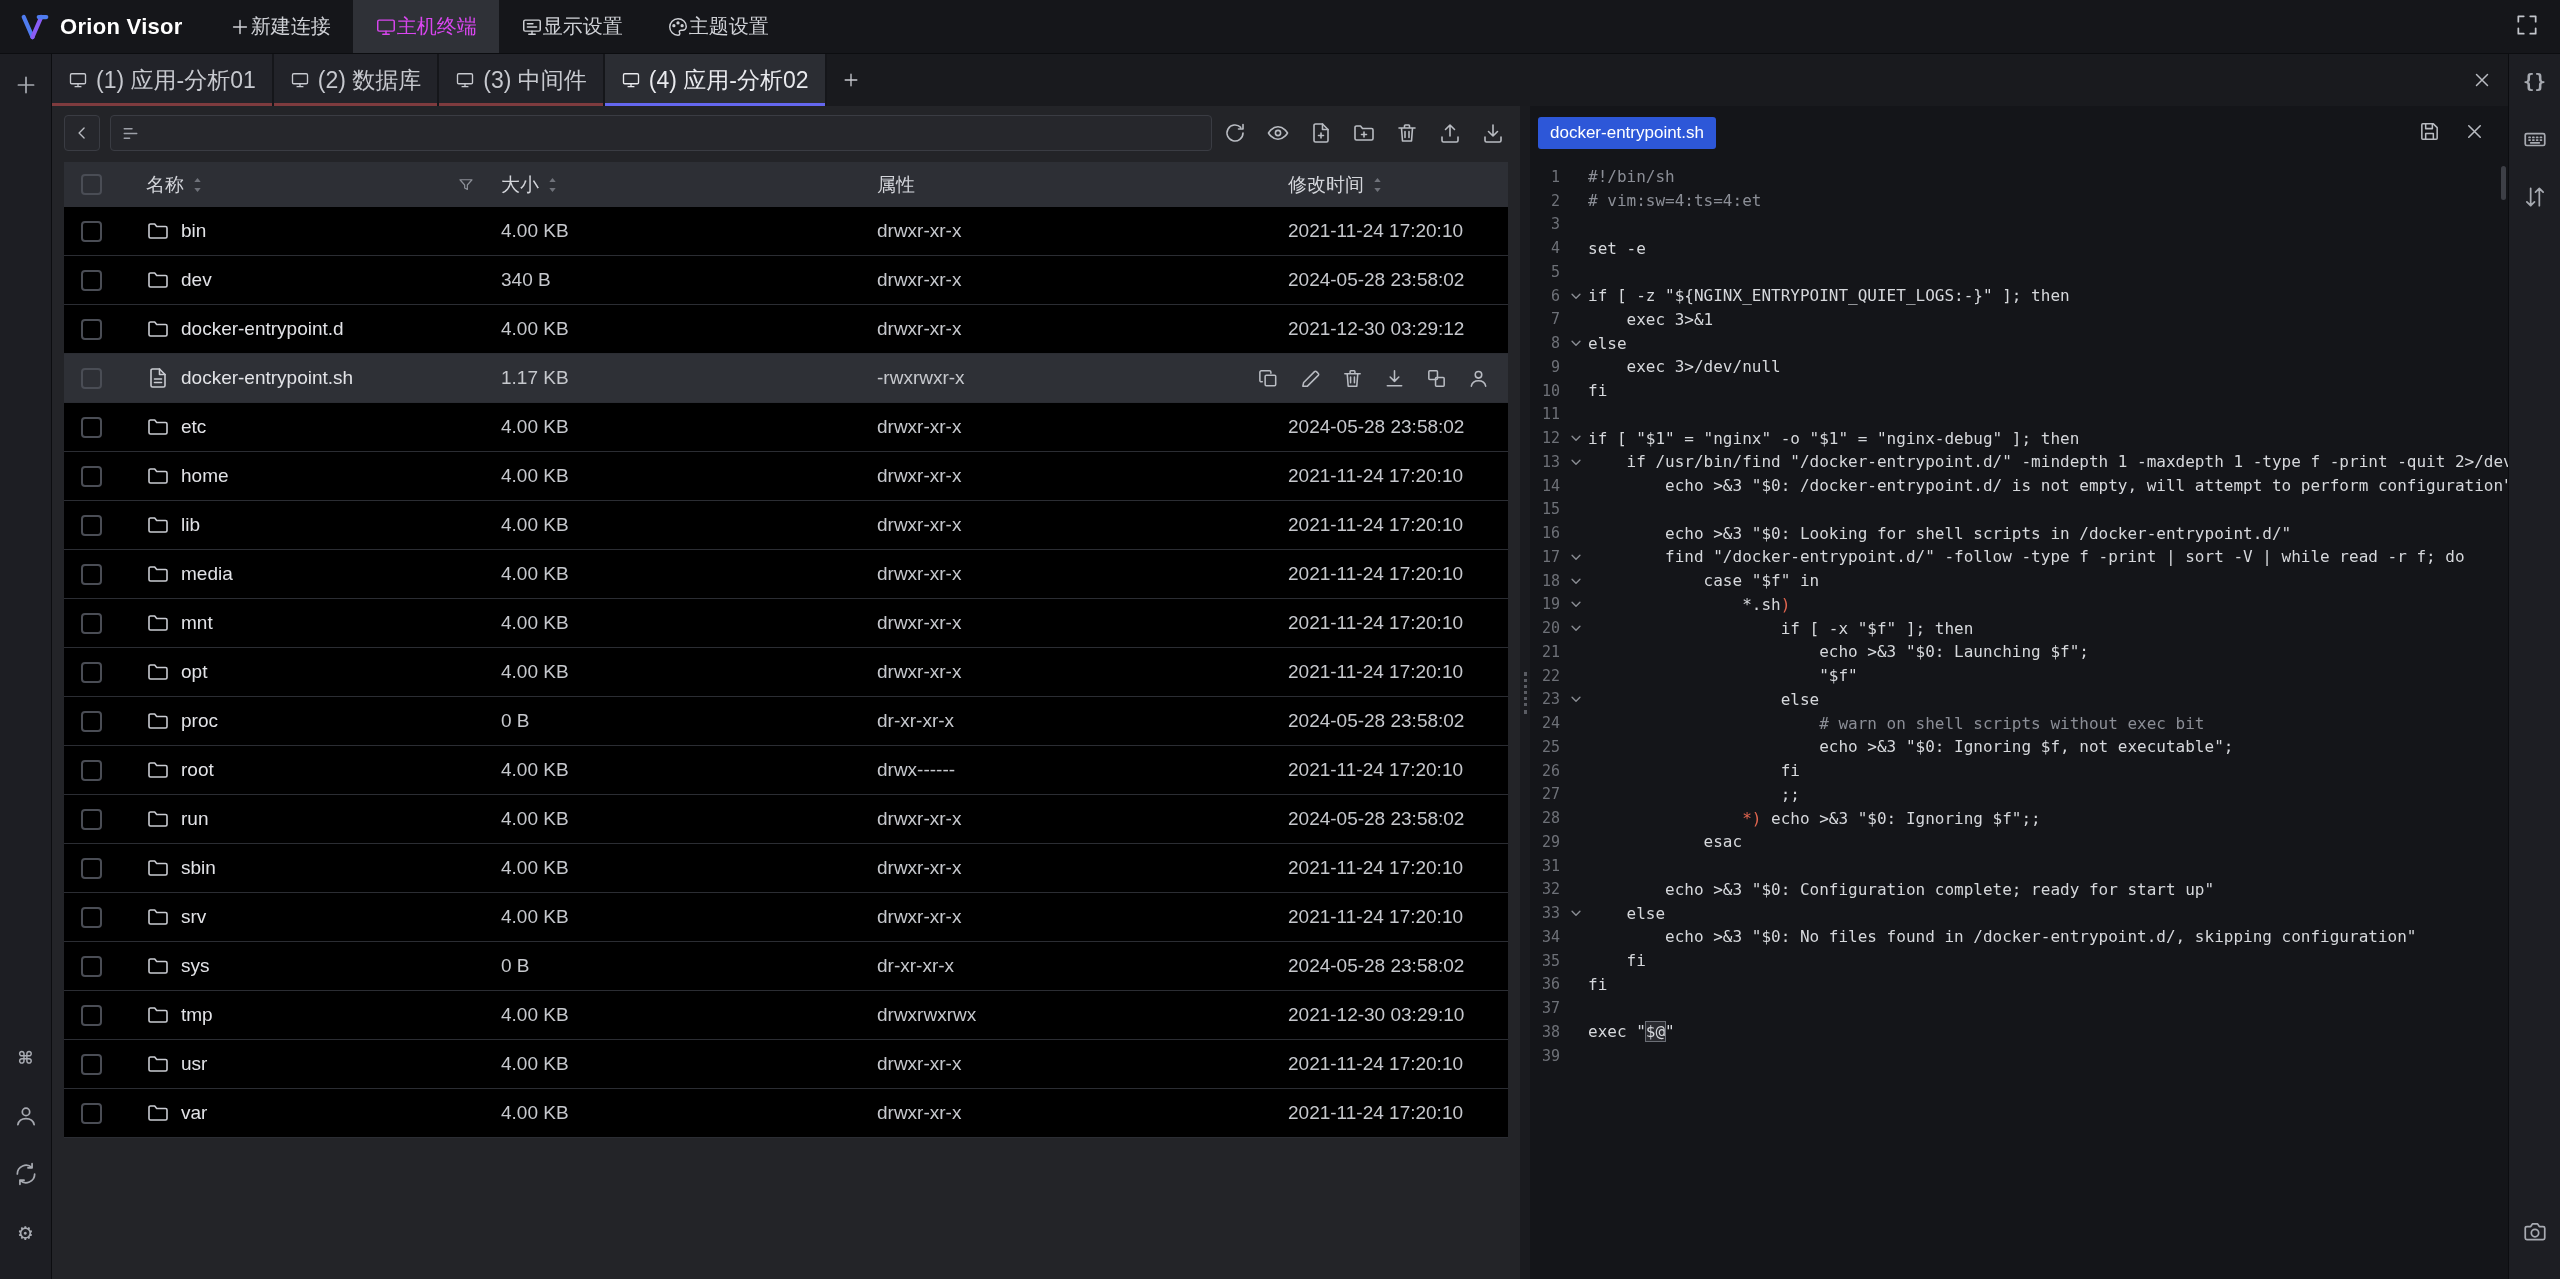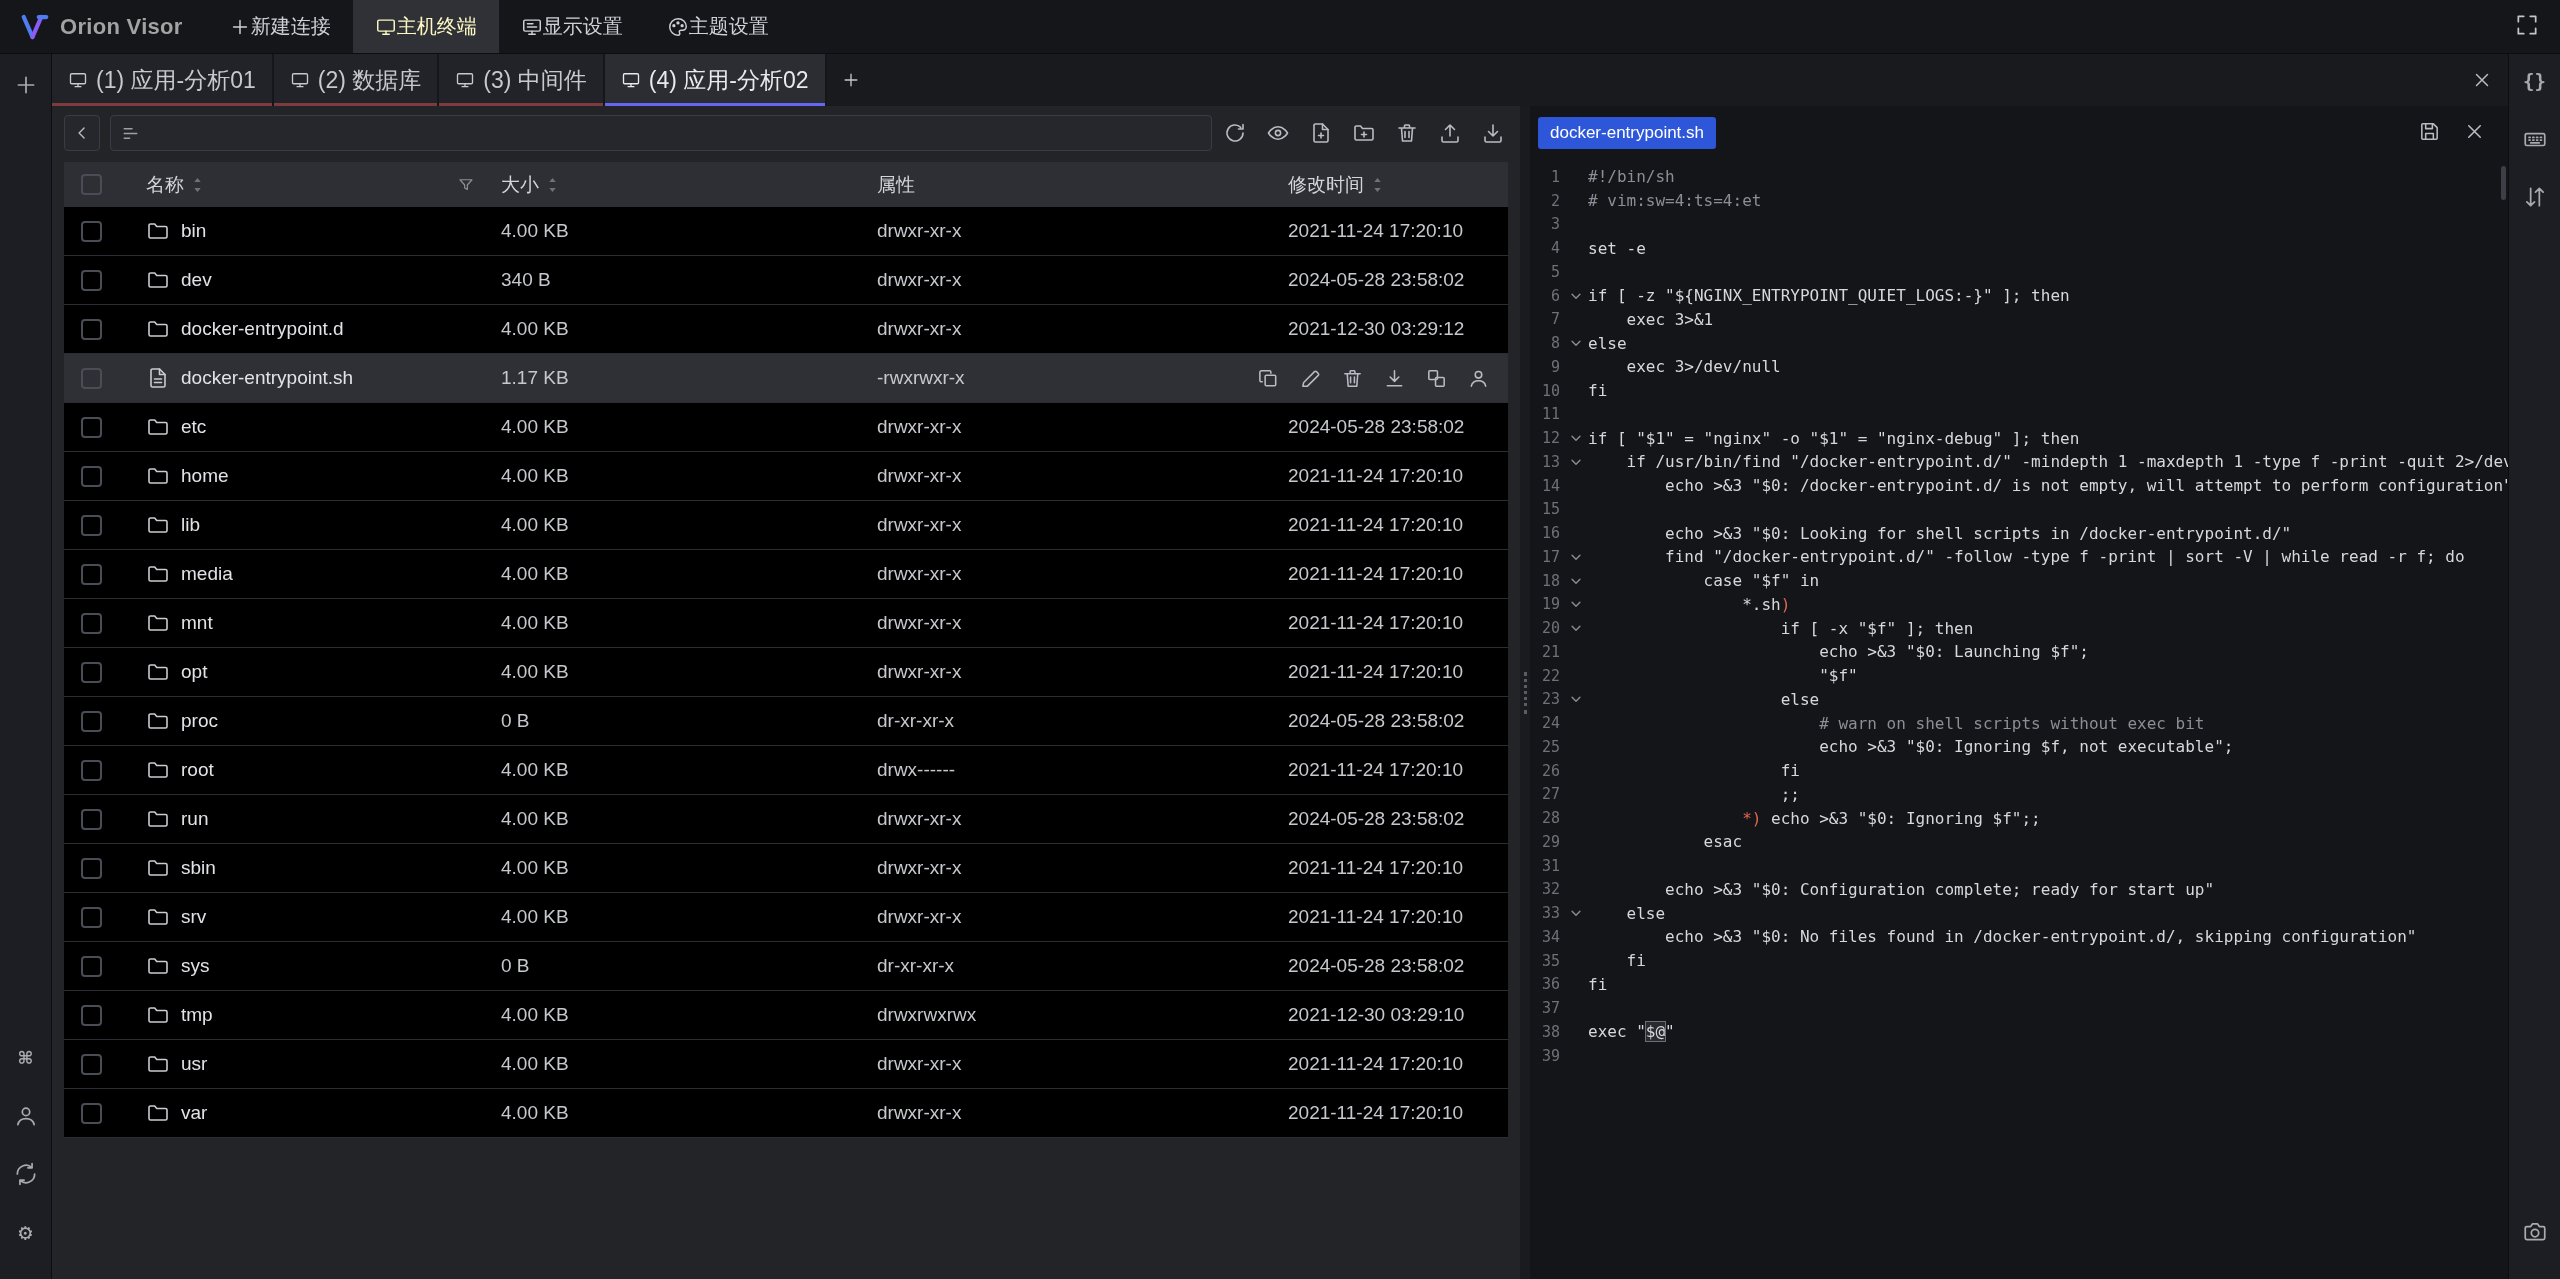--- a/index.html
+++ b/index.html
@@ -9,26 +9,26 @@
 
   svg { fill:none; stroke:currentColor; stroke-width:1.6; stroke-linecap:round; stroke-linejoin:round; }
   .fillsvg path { fill:currentColor; stroke:none; }
   .icn { display:inline-flex; align-items:center; justify-content:center; }
   .icn svg { width:100%; height:100%; }
   .txticn { font-family:"DejaVu Sans Mono", monospace; font-weight:bold; }
 
   
   .navbar { height:54px; background:#15161a; display:flex; align-items:center; border-bottom:1px solid #0c0d10; }
   .brand { display:flex; align-items:center; gap:10px; padding:0 24px 0 20px; height:100%; }
-  .brand-name { font-size:22px; font-weight:bold; color:#a3a3a3; letter-spacing:.3px; }
+  .brand-name { font-size:22px; font-weight:bold; color:#ffffff; letter-spacing:.3px; }
   .logo { width:30px; height:30px; }
   .nav-items { display:flex; height:100%; }
   .nav-item { display:flex; align-items:center; padding:0 22px; font-size:20px; color:#cfd1d6; height:100%; }
   .nav-item .icn { width:22px; height:22px; }
-  .nav-item.active { background:#2f3137; color:#fef9c3;justify-content:flex-end; }
+  .nav-item.active { background:#2f3137; color:#d946ef;justify-content:flex-end; }
   .nav-right { margin-left:auto; padding-right:20px; display:flex; align-items:center; }
   .nav-right .icn { width:26px; height:26px; color:#c3c5cb; }
 
   
   .body-row { display:flex; height:1225px; }
   .rail { width:52px; background:#1d1e23; display:flex; flex-direction:column; align-items:center; flex:none; }
   .rail.left { border-right:1px solid #0c0d10; padding-top:14px; }
   .rail.right { border-left:1px solid #0c0d10; padding-top:10px; }
   .rail-btn { width:34px; height:34px; display:flex; align-items:center; justify-content:center; color:#a7aab1; margin-bottom:24px; }
   .rail-btn .icn { width:26px; height:26px; }

